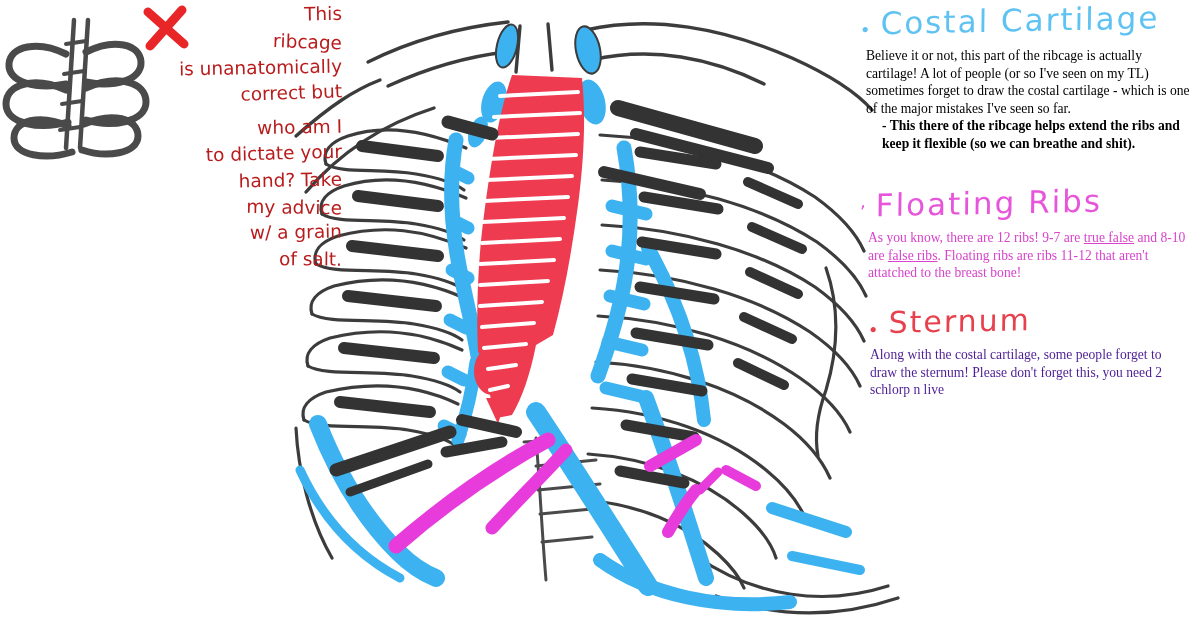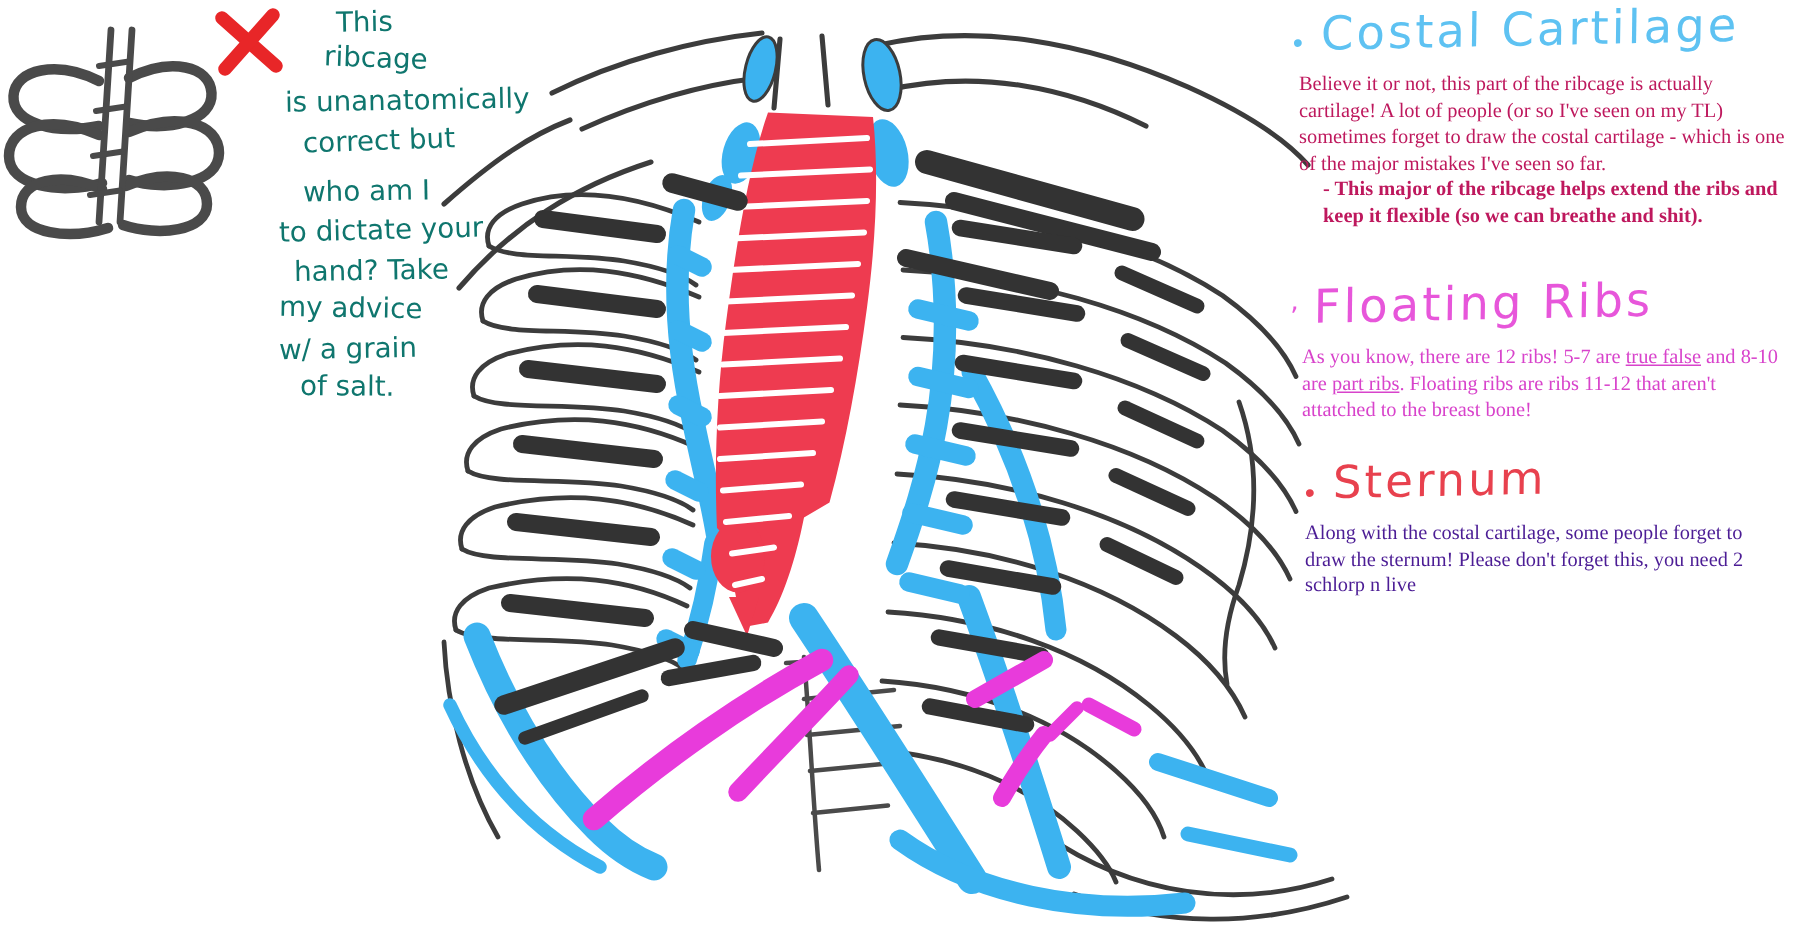--- a/index.html
+++ b/index.html
@@ -5,23 +5,23 @@
   html,body{margin:0;padding:0;}
   body{
     width:1200px;height:619px;position:relative;overflow:hidden;
     background:#ffffff;
     font-family:"Liberation Serif", serif;
   }
   .svg-layer{position:absolute;left:0;top:0;width:1200px;height:619px;}
 
   
   .note{
-    position:absolute;left:186px;top:2px;width:170px;
+    position:absolute;left:172px;top:2px;width:170px;
     font-family:"DejaVu Sans", sans-serif;
-    color:#0f766e;font-size:18.5px;line-height:1.42;
+    color:#b91c1c;font-size:18.5px;line-height:1.42;text-align:right;
   }
   .note .ln{white-space:nowrap;transform:rotate(-1deg);}
   .note .ln:nth-child(1){margin-left:38px;}
   .note .ln:nth-child(2){margin-left:30px;transform:rotate(2deg);}
   .note .ln:nth-child(3){margin-left:4px;}
   .note .ln:nth-child(4){margin-left:16px;transform:rotate(-2deg);}
   .note .ln:nth-child(5){margin-left:16px;margin-top:8px;}
   .note .ln:nth-child(6){margin-left:0px;transform:rotate(-1.5deg);}
   .note .ln:nth-child(7){margin-left:10px;}
   .note .ln:nth-child(8){margin-left:0px;transform:rotate(1deg);}
@@ -37,21 +37,21 @@
     display:flex;align-items:flex-start;gap:10px;
     font-family:"DejaVu Sans", sans-serif;
     transform:rotate(-1.2deg) skewX(-2deg);
     letter-spacing:2px;white-space:nowrap;
   }
   .head .bullet{font-size:18px;margin-top:14px;letter-spacing:0;}
   #sec-costal .head{color:#5ec2f2;font-size:31px;}
   #sec-floating .head{color:#e756da;font-size:31px;}
   #sec-sternum .head{color:#e8414e;font-size:30px;margin-left:8px;}
   .para{margin-top:9px;font-size:13.6px;line-height:1.29;}
-  #sec-costal .para{color:#be185d;width:328px;margin-left:6px;}
+  #sec-costal .para{color:#000000;width:328px;margin-left:6px;}
   #sec-costal .bold-note{font-weight:bold;margin-left:16px;width:306px;}
   #sec-floating .para{color:#d843cb;width:326px;margin-left:8px;}
   #sec-sternum .para{color:#4c1d95;width:318px;margin-left:10px;}
   .para span.u{text-decoration:underline;}
 </style>
 </head>
 <body>
 
 <svg class="svg-layer" viewBox="0 0 1200 619">
 
@@ -249,30 +249,30 @@
   <div class="ln">of salt.</div>
 </div>
 
 <div class="section" id="sec-costal">
   <div class="head">
     <span class="bullet">•</span>
     <span>Costal Cartilage</span>
   </div>
   <div class="para">
     <div>Believe it or not, this part of the ribcage is actually cartilage! A lot of people (or so I've seen on my TL) sometimes forget to draw the costal cartilage - which is one of the major mistakes I've seen so far.</div>
-    <div class="bold-note">- This major of the ribcage helps extend the ribs and keep it flexible (so we can breathe and shit).</div>
+    <div class="bold-note">- This there of the ribcage helps extend the ribs and keep it flexible (so we can breathe and shit).</div>
   </div>
 </div>
 
 <div class="section" id="sec-floating">
   <div class="head">
     <span class="bullet">’</span>
     <span>Floating Ribs</span>
   </div>
-  <div class="para"><span>As you know, there are 12 ribs! 5-7 are </span><span class="u">true false</span><span> and 8-10 are </span><span class="u">part ribs</span><span>. Floating ribs are ribs 11-12 that aren't attatched to the breast bone!</span></div>
+  <div class="para"><span>As you know, there are 12 ribs! 9-7 are </span><span class="u">true false</span><span> and 8-10 are </span><span class="u">false ribs</span><span>. Floating ribs are ribs 11-12 that aren't attatched to the breast bone!</span></div>
 </div>
 
 <div class="section" id="sec-sternum">
   <div class="head">
     <span class="bullet">•</span>
     <span>Sternum</span>
   </div>
   <div class="para">Along with the costal cartilage, some people forget to draw the sternum! Please don't forget this, you need 2 schlorp n live</div>
 </div>
 

